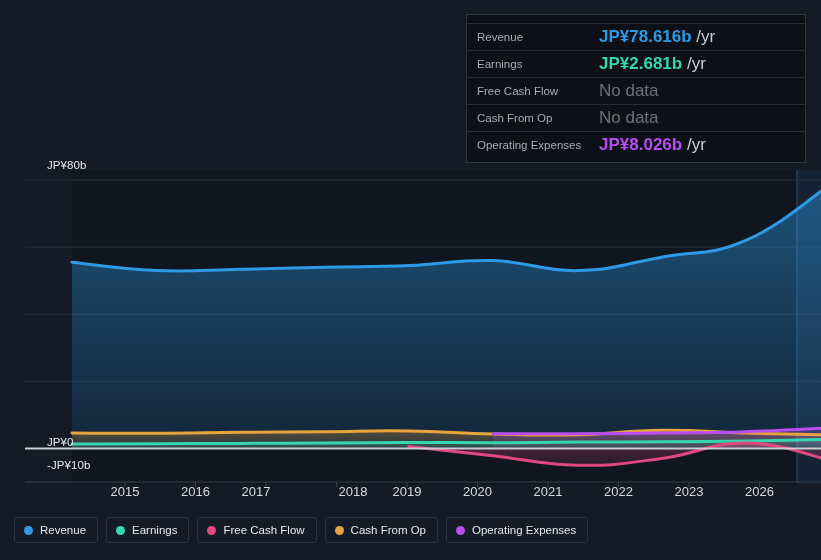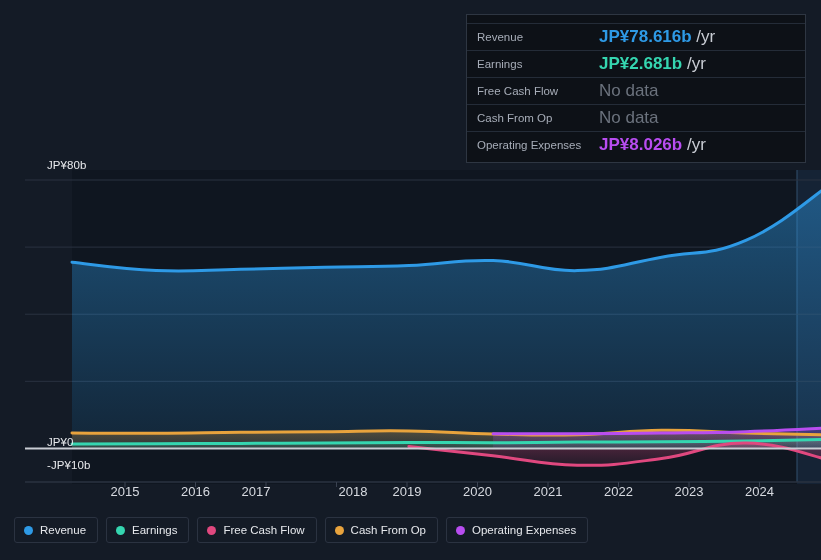--- a/index.html
+++ b/index.html
@@ -195,21 +195,21 @@
   <div id="x-ticks">
       <div class="x-tick" style="left: 100px;">2015</div>
       <div class="x-tick" style="left: 170.5px;">2016</div>
       <div class="x-tick" style="left: 231px;">2017</div>
       <div class="x-tick" style="left: 328px;">2018</div>
       <div class="x-tick" style="left: 382px;">2019</div>
       <div class="x-tick" style="left: 452.5px;">2020</div>
       <div class="x-tick" style="left: 523px;">2021</div>
       <div class="x-tick" style="left: 593.5px;">2022</div>
       <div class="x-tick" style="left: 664px;">2023</div>
-      <div class="x-tick" style="left: 734.5px;">2024</div>
+      <div class="x-tick" style="left: 734.5px;">2026</div>
     </div>
 </div>
 
 <div id="tooltip">
   <div id="tooltip-rows">
       <div class="tt-row">
         <div class="tt-key">Revenue</div>
         <div class="tt-val"><span class="v-rev">JP¥78.616b</span><span class="unit"> /yr</span></div>
       </div>
       <div class="tt-row">

